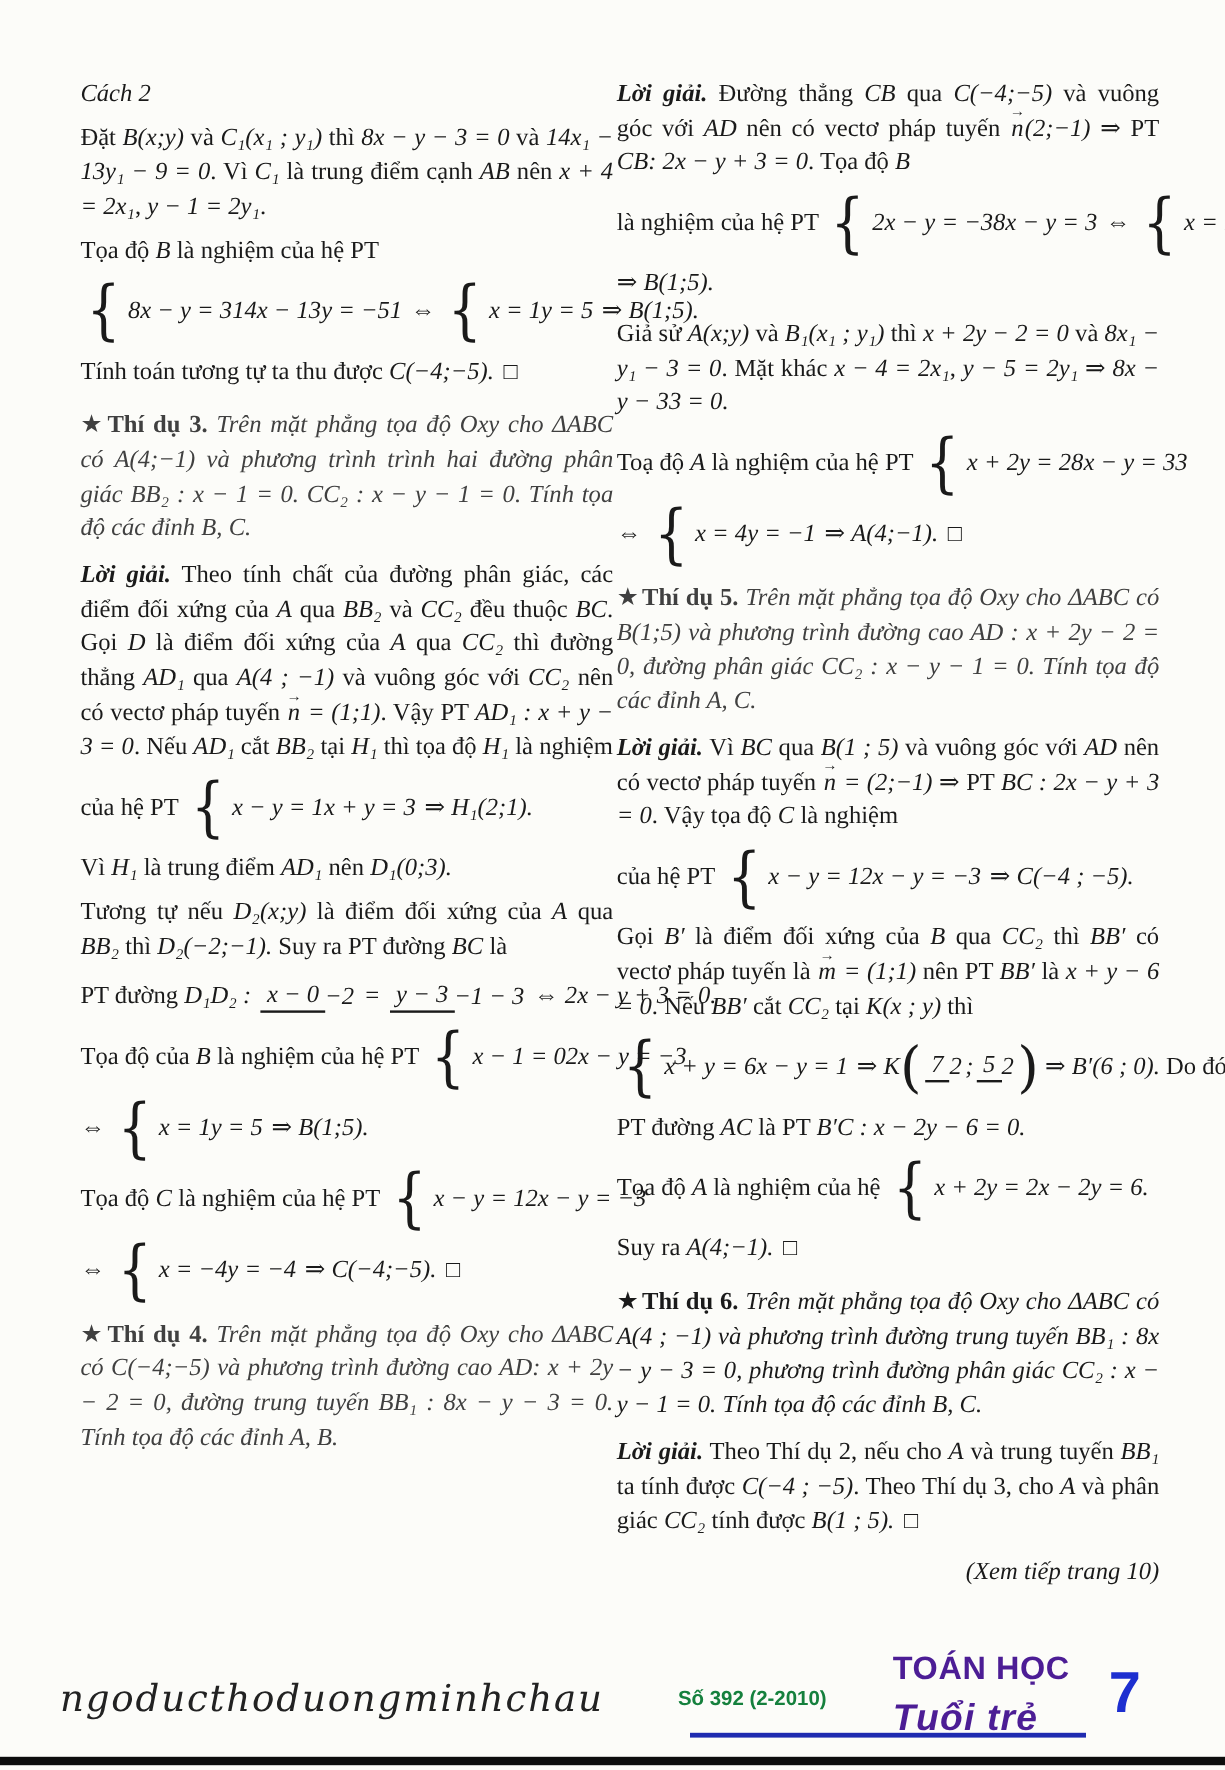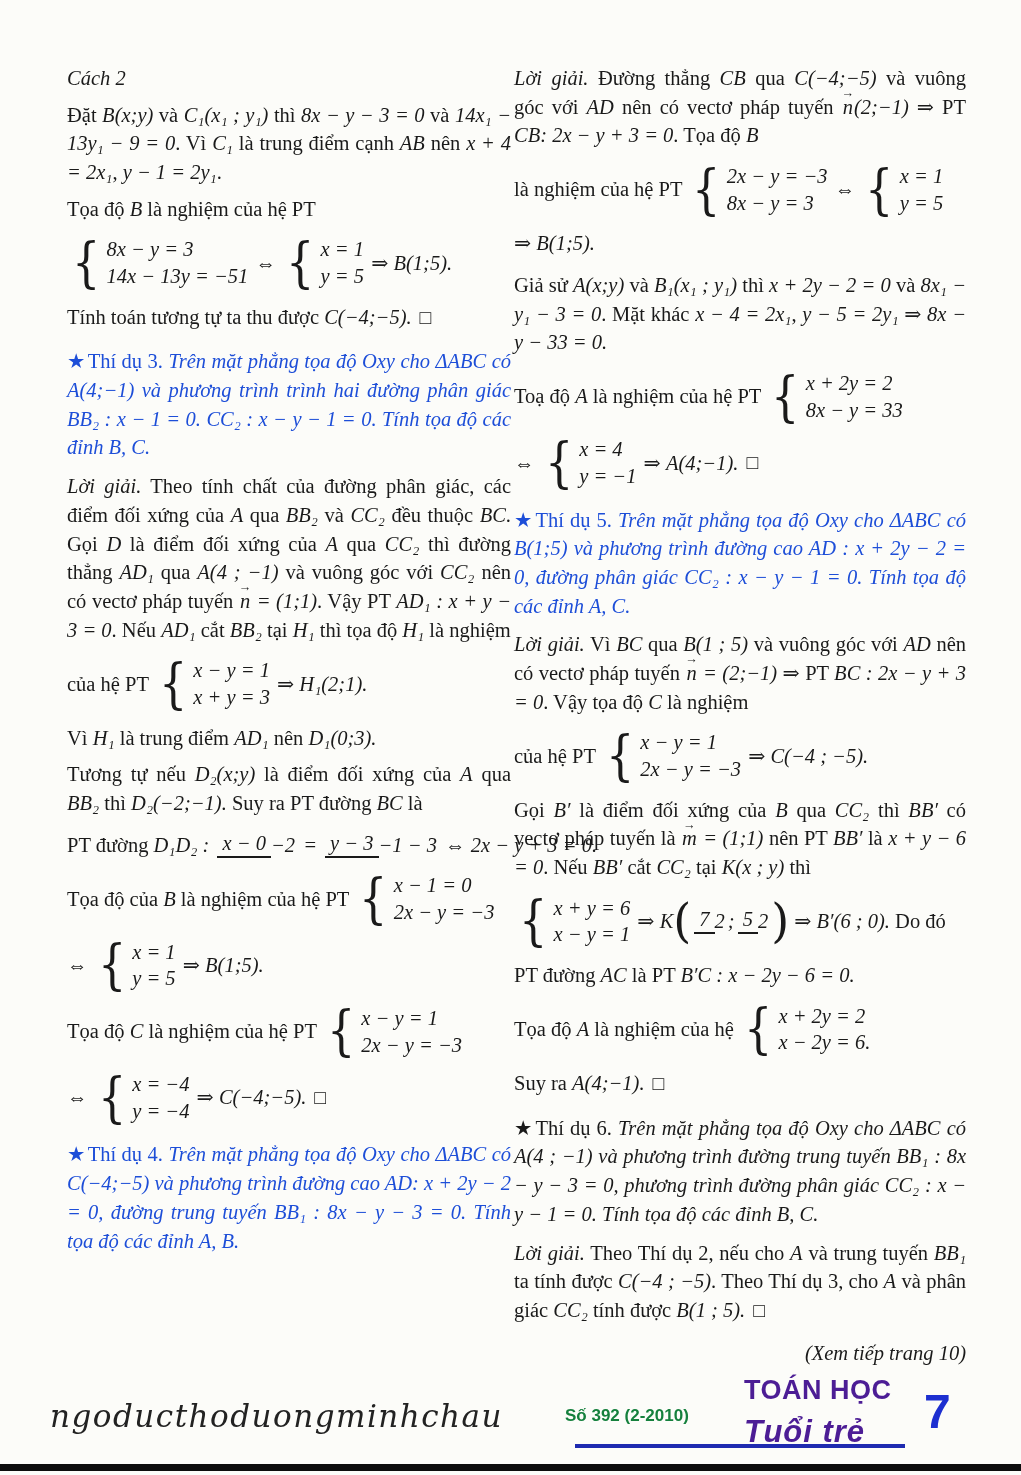--- a/index.html
+++ b/index.html
@@ -7,34 +7,34 @@
     position:relative; width:1021px; height:1475px; margin:0 auto;
     background:#fcfcf9; color:#1a1a1a; overflow:hidden;
     font-family:"Liberation Serif","DejaVu Serif",serif;
   }
   .col { position:absolute; top:56px; font-size:20.5px; line-height:1.4; text-align:justify; }
   .col-left  { left:67px;  width:444px; }
   .col-right { left:514px; width:452px; }
 
   .para { margin:8px 0; }
   .heading { margin:16px 0 10px; }
-  .heading.blue { color:#1d4ed8; }
+  .heading.blue { color:#404040; }
   .mrow { margin:13px 0; display:flex; align-items:center; text-align:left; }
   .mrow > span { white-space:pre; }
   .right-align { text-align:right; margin-top:14px; }
 
   .it { font-style:italic; }
-  .bd { font-weight:normal; }
+  .bd { font-weight:bold; }
   .star { font-style:normal; margin-right:2px; }
   .qed { font-style:normal; margin-left:8px; font-size:0.95em; }
 
   .sys { display:inline-flex; align-items:center; vertical-align:middle; margin:0 2px; }
   .sys .brace { font-size:265%; line-height:0.85; font-family:"DejaVu Serif",serif;
                 transform:scaleX(.82); transform-origin:center; font-weight:400; }
-  .sys .syslines { display:inline-flex; flex-direction:column; font-style:italic;
+  .sys .syslines { display:inline-flex; flex-direction:row; font-style:italic;
                    line-height:1.3; margin-left:3px; white-space:pre; }
 
   .frac { display:inline-flex; align-items:center; vertical-align:middle;
           font-style:italic; line-height:1.12; margin:0 3px; white-space:pre; }
   .frac .num { border-bottom:2px solid #1a1a1a; padding:0 5px 1px; }
   .frac .den { padding-top:1px; }
 
   .bigp { font-size:225%; line-height:0.8; vertical-align:middle; font-family:"DejaVu Serif",serif; }
 
   .vec { position:relative; display:inline-block; font-style:italic; padding:0 1px; }

